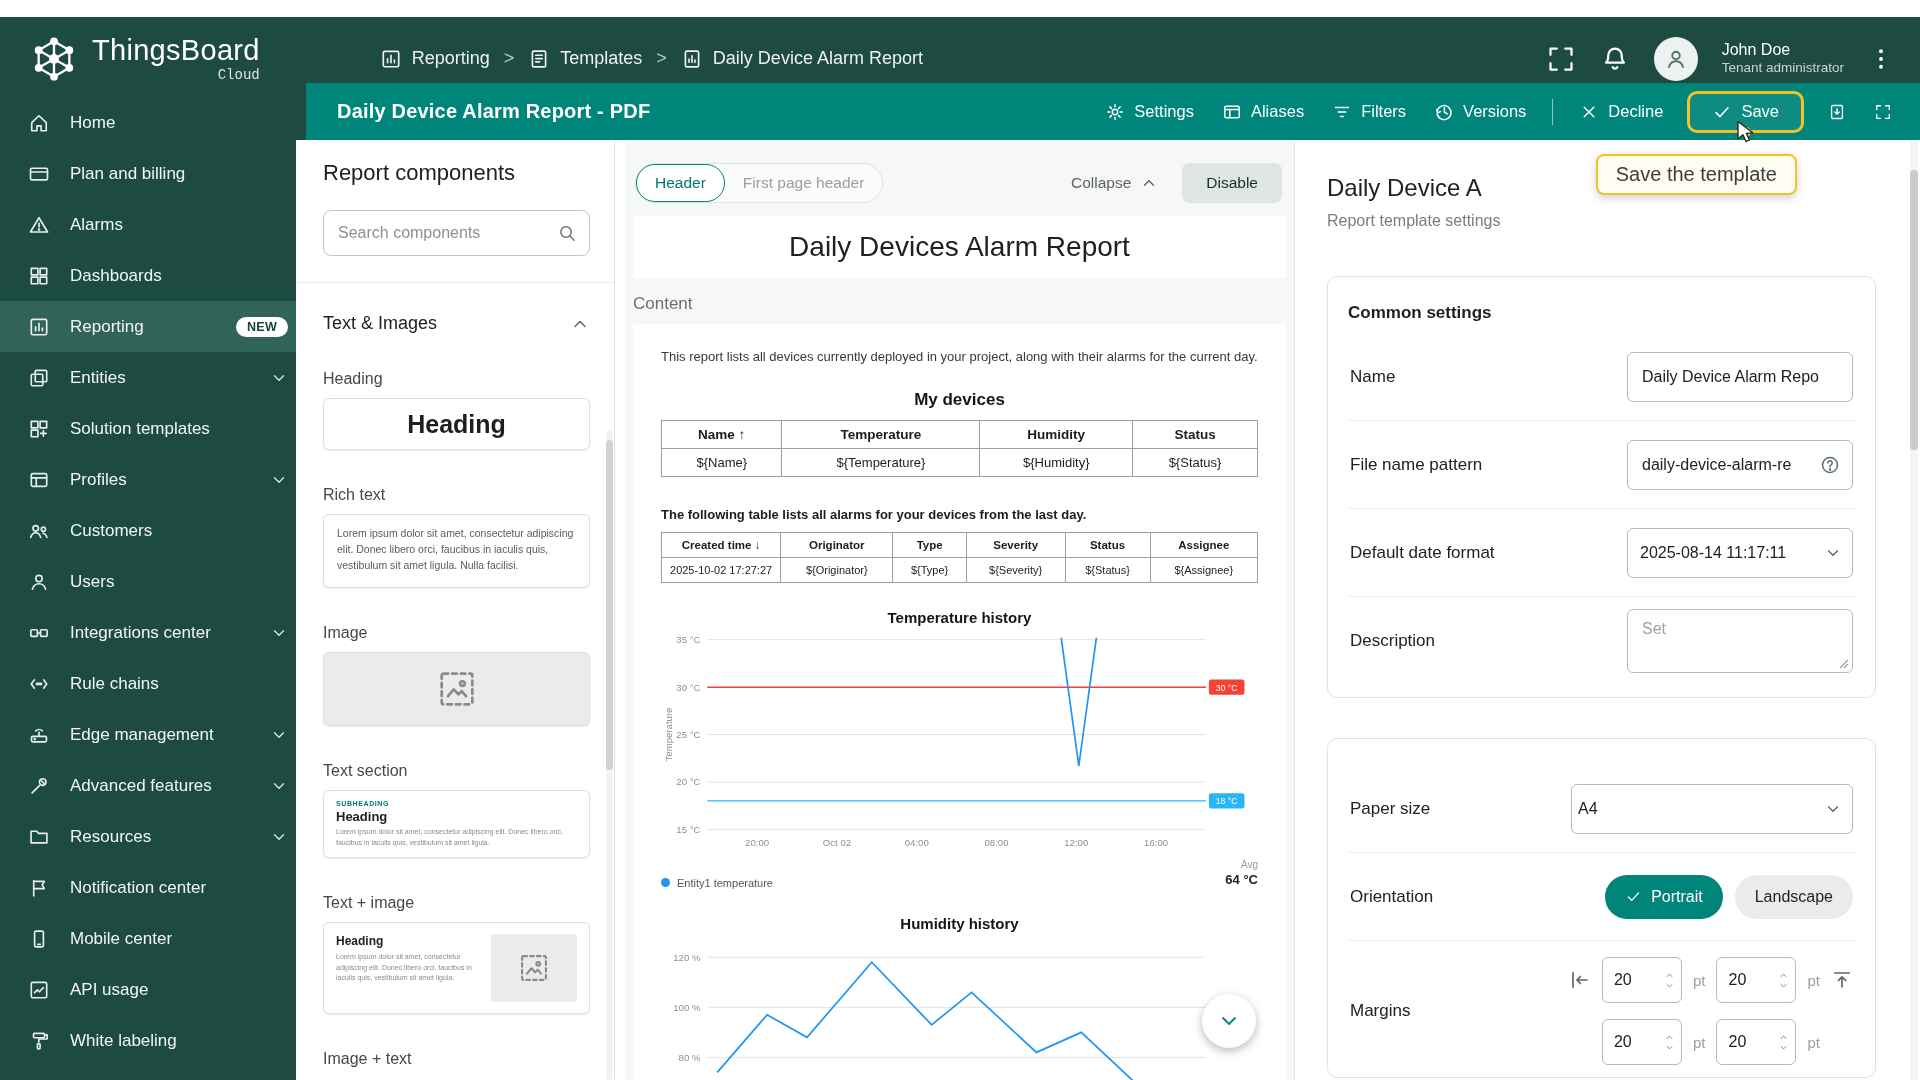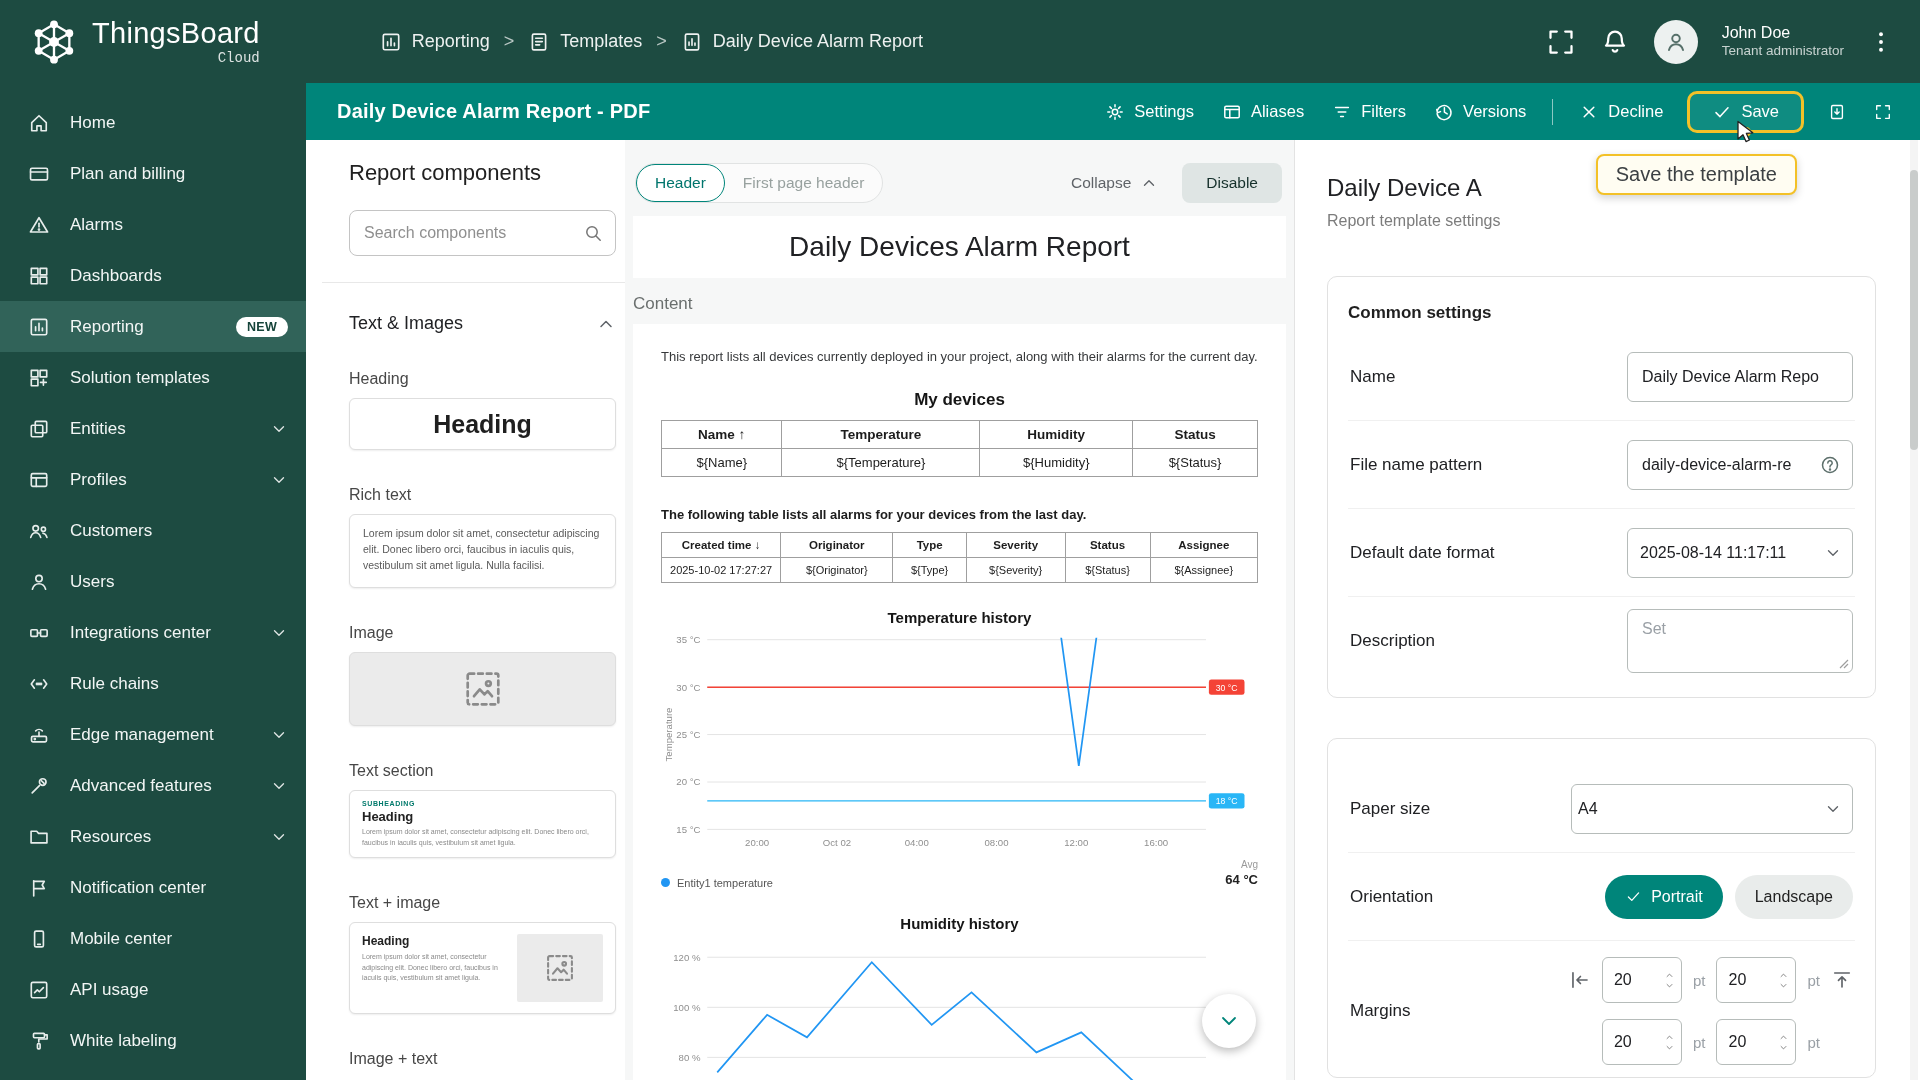--- a/index.html
+++ b/index.html
@@ -3,21 +3,21 @@
 <meta charset="utf-8">
 <style>
   html,body{margin:0;padding:0;background:#e0e0e0;}
   *{box-sizing:border-box;}
   .screen{position:relative;width:1920px;height:1080px;overflow:hidden;background:#fff;
     font-family:"Liberation Sans","DejaVu Sans",sans-serif;}
   .ico{display:inline-flex;align-items:center;justify-content:center;}
   .ico svg{width:100%;height:100%;}
 
   
-  .topbar{position:absolute;top:0;left:0;right:0;height:83px;background:#1d4b41;display:flex;
+  .topbar{position:absolute;top:17px;left:0;right:0;height:83px;background:#1d4b41;display:flex;
     align-items:center;color:#fff;z-index:6;padding:0 26px 0 28px;}
   .brand{display:flex;align-items:center;gap:12px;cursor:pointer;}
   .brand .logo{width:52px;height:52px;color:#fff;}
   .brand-text{display:flex;flex-direction:column;align-items:flex-end;line-height:1;}
   .brand-name{font-size:29px;font-weight:500;letter-spacing:.3px;}
   .brand-sub{font-size:14px;color:rgba(255,255,255,.85);margin-top:3px;font-family:Liberation Mono, monospace;}
   .breadcrumb{display:flex;align-items:center;gap:14px;margin-left:120px;font-size:18px;}
   .bc-item{display:flex;align-items:center;gap:10px;color:rgba(255,255,255,.92);cursor:pointer;}
   .bc-item .ico{width:22px;height:22px;}
   .bc-sep{color:rgba(255,255,255,.7);font-size:18px;}
@@ -54,21 +54,21 @@
   .save-btn{position:relative;border:3px solid #f3c128;border-radius:10px;padding:8px 22px;margin:0 8px;
     background:rgba(255,255,255,.06);}
   .pulse-dot{position:absolute;left:50%;bottom:-7px;transform:translateX(-50%);width:10px;height:10px;
     border-radius:50%;background:#f3c128;z-index:30;}
   .cursor-svg{position:absolute;left:40%;top:calc(100% - 10px);width:24px;height:27px;z-index:33;}
   .save-tooltip{position:absolute;top:calc(100% + 24px);right:4px;background:#fffdf2;border:2px solid #f3c128;
     border-radius:8px;padding:7px 18px;font-size:20px;color:#3c4043;box-shadow:0 3px 9px rg_ba(0,0,0,.18);
     box-shadow:0 3px 9px rgba(0,0,0,.18);z-index:32;white-space:nowrap;font-weight:400;}
 
   
-  .components-panel{position:absolute;top:140px;left:322px;width:319px;bottom:0;background:#fff;
+  .components-panel{position:absolute;top:140px;left:296px;width:319px;bottom:0;background:#fff;
     border-right:1px solid #e3e3e3;padding:20px 24px 0 27px;overflow:hidden;}
   .comp-title{font-size:22px;font-weight:500;color:#212121;margin:0;}
   .search-box{margin-top:24px;height:46px;border:1px solid #c4c4c4;border-radius:8px;display:flex;
     align-items:center;padding:0 12px;background:#fff;}
   .search-box input{border:none;outline:none;flex:1;font-size:16px;color:#333;font-family:inherit;min-width:0;}
   .search-box input::placeholder{color:#8f8f8f;}
   .search-icon{width:20px;height:20px;color:#757575;flex:none;}
   .comp-divider{height:1px;background:#e8e8e8;margin:26px -24px 0 -27px;}
   .section-header{display:flex;align-items:center;justify-content:space-between;margin-top:30px;
     font-size:18px;font-weight:500;color:#202124;cursor:pointer;}
@@ -314,41 +314,41 @@
             <rect x="3" y="3" width="14" height="14" rx="1.4"></rect>
             <path d="M6.9 13.3V9.8M10 13.3V6.7M13.1 13.3v-2.4"></path>
           </svg>
         </span>
         <span class="nav-label">Reporting</span>
         <span class="nav-badge">NEW</span>
       </div>
       <div class="nav-item">
         <span class="ico nav-icon">
           <svg viewBox="0 0 20 20" fill="none" stroke="currentColor" stroke-width="1.5" stroke-linecap="round" stroke-linejoin="round">
+            <rect x="6.6" y="3" width="10.4" height="10.4" rx="1"></rect>
+            <rect x="3" y="6.6" width="10.4" height="10.4" rx="1"></rect>
+          </svg>
+        </span>
+        <span class="nav-label">Entities</span>
+        <span class="ico nav-chevron">
+          <svg viewBox="0 0 20 20" fill="none" stroke="currentColor" stroke-width="1.5" stroke-linecap="round" stroke-linejoin="round">
+            <path d="M5 7.5l5 5 5-5"></path>
+          </svg>
+        </span>
+      </div>
+      <div class="nav-item">
+        <span class="ico nav-icon">
+          <svg viewBox="0 0 20 20" fill="none" stroke="currentColor" stroke-width="1.5" stroke-linecap="round" stroke-linejoin="round">
             <rect x="3" y="3" width="6" height="6"></rect>
             <rect x="11" y="3" width="6" height="6"></rect>
             <rect x="3" y="11" width="6" height="6"></rect>
             <path d="M14 11.4v5.2M11.4 14h5.2"></path>
           </svg>
         </span>
         <span class="nav-label">Solution templates</span>
-      </div>
-      <div class="nav-item">
-        <span class="ico nav-icon">
-          <svg viewBox="0 0 20 20" fill="none" stroke="currentColor" stroke-width="1.5" stroke-linecap="round" stroke-linejoin="round">
-            <rect x="6.6" y="3" width="10.4" height="10.4" rx="1"></rect>
-            <rect x="3" y="6.6" width="10.4" height="10.4" rx="1"></rect>
-          </svg>
-        </span>
-        <span class="nav-label">Entities</span>
-        <span class="ico nav-chevron">
-          <svg viewBox="0 0 20 20" fill="none" stroke="currentColor" stroke-width="1.5" stroke-linecap="round" stroke-linejoin="round">
-            <path d="M5 7.5l5 5 5-5"></path>
-          </svg>
-        </span>
       </div>
       <div class="nav-item">
         <span class="ico nav-icon">
           <svg viewBox="0 0 20 20" fill="none" stroke="currentColor" stroke-width="1.5" stroke-linecap="round" stroke-linejoin="round">
             <rect x="3" y="4.2" width="14" height="11.6" rx="1.2"></rect>
             <path d="M3 8h14M7.5 8v7.8"></path>
           </svg>
         </span>
         <span class="nav-label">Profiles</span>
         <span class="ico nav-chevron">

